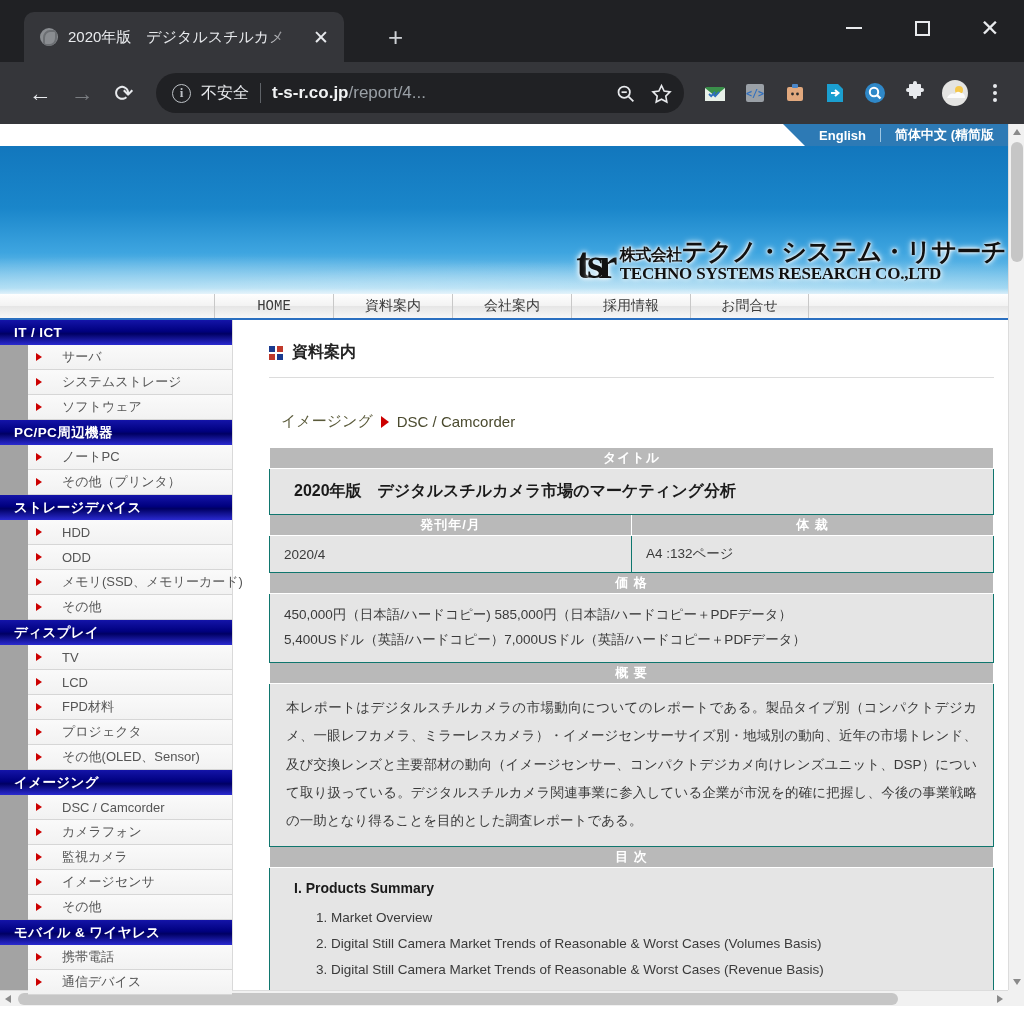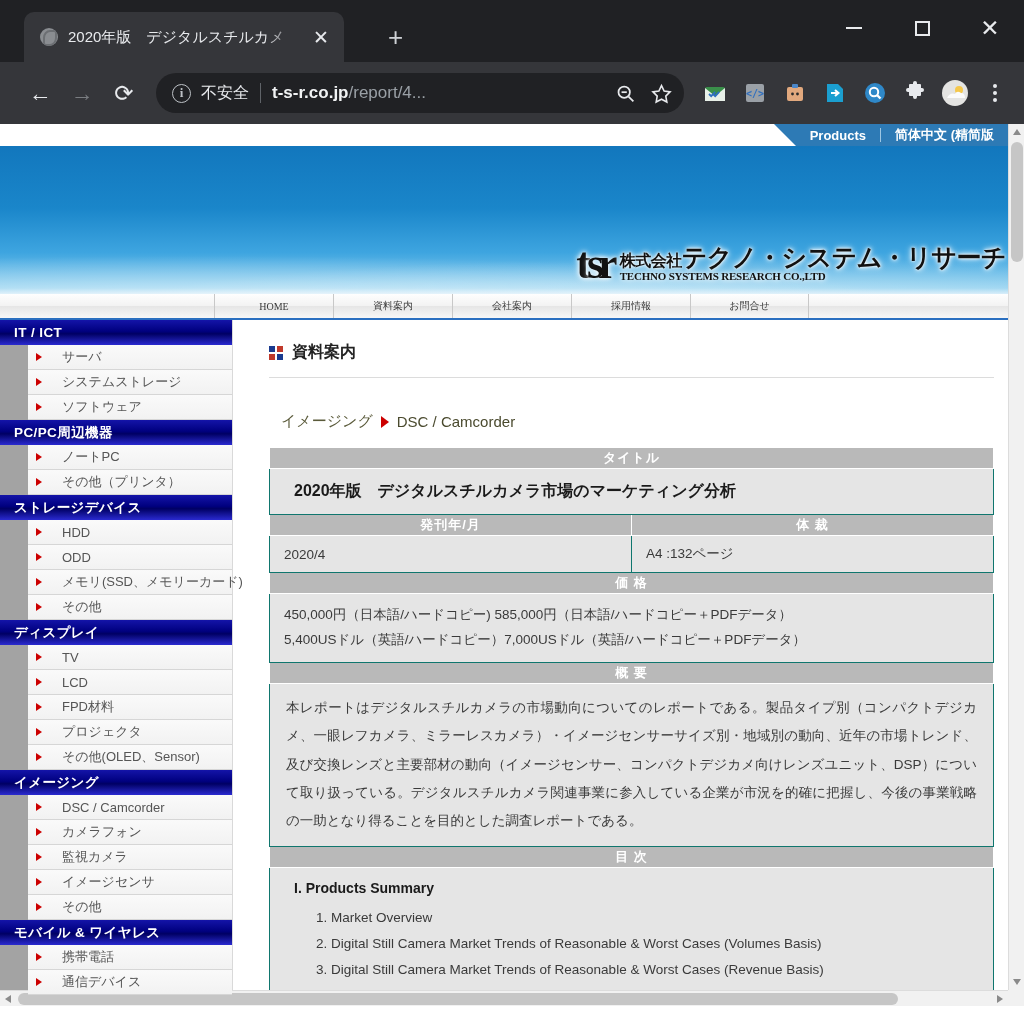--- a/index.html
+++ b/index.html
@@ -131,36 +131,36 @@
     font-family: "Liberation Serif", serif; font-size: 44px; font-weight: bold; color: #111;
     line-height: .85; letter-spacing: -4px; text-shadow: 0 0 7px #fff, 0 0 4px #fff;
   }
   .logo-text { line-height: 1.02; }
   .logo-jp {
     font-size: 25px; font-weight: bold; color: #111; white-space: nowrap; letter-spacing: -.5px;
     text-shadow: 0 0 7px #fff, 0 0 4px #fff, 0 0 2px #fff;
   }
   .logo-jp .small { font-size: 16px; }
   .logo-en {
-    font-family: "Liberation Serif", serif; font-size: 11px; font-weight: bold; color: #111;
+    font-family: "Liberation Serif", serif; font-size: 17px; font-weight: bold; color: #111;
     white-space: nowrap; letter-spacing: -.2px;
     text-shadow: 0 0 7px #fff, 0 0 4px #fff;
   }
 
   
   .navbar {
     height: 26px; display: flex; align-items: stretch;
     background: linear-gradient(180deg,#fefefe 0%,#f3f3f3 48%,#e6e6e6 52%,#f7f7f7 100%);
     border-bottom: 2px solid #2a6fc0;
   }
   .nav-pad { width: 214px; }
   .nav-item {
     width: 119px; display: flex; align-items: center; justify-content: center;
-    font-size: 10px; color: #3b3b3b; border-left: 1px solid #c8c8c8; cursor: pointer;
-    font-family: Liberation Serif, serif;
+    font-size: 14px; color: #3b3b3b; border-left: 1px solid #c8c8c8; cursor: pointer;
+    font-family: Liberation Mono, monospace;
   }
   .nav-item:last-child { border-right: 1px solid #c8c8c8; }
 
   
   .body-row { display: flex; height: 690px; }
 
   
   .sidebar { width: 232px; flex: none; background: #fff; position: relative; }
   .side-rail { position: absolute; left: 0; top: 0; bottom: 0; width: 28px; background: #a3a3a3; }
   .side-head {
@@ -353,21 +353,21 @@
           <i></i>
         </span>
     </div>
   </div>
 
   <div class="viewport">
     <div class="page">
 
       <div class="langbar">
         <div class="lang-strip">
-          <span class="lang-item">Products</span>
+          <span class="lang-item">English</span>
           <span class="lang-div"></span>
           <span class="lang-item">简体中文 (精简版</span>
         </div>
       </div>
 
       <div class="banner">
         <div class="logo">
           <span class="logo-mark">t<span style="letter-spacing:-6px">sr</span></span>
           <span class="logo-text">
             <div class="logo-jp"><span class="small">株式会社</span><span>テクノ・システム・リサーチ</span></div>

